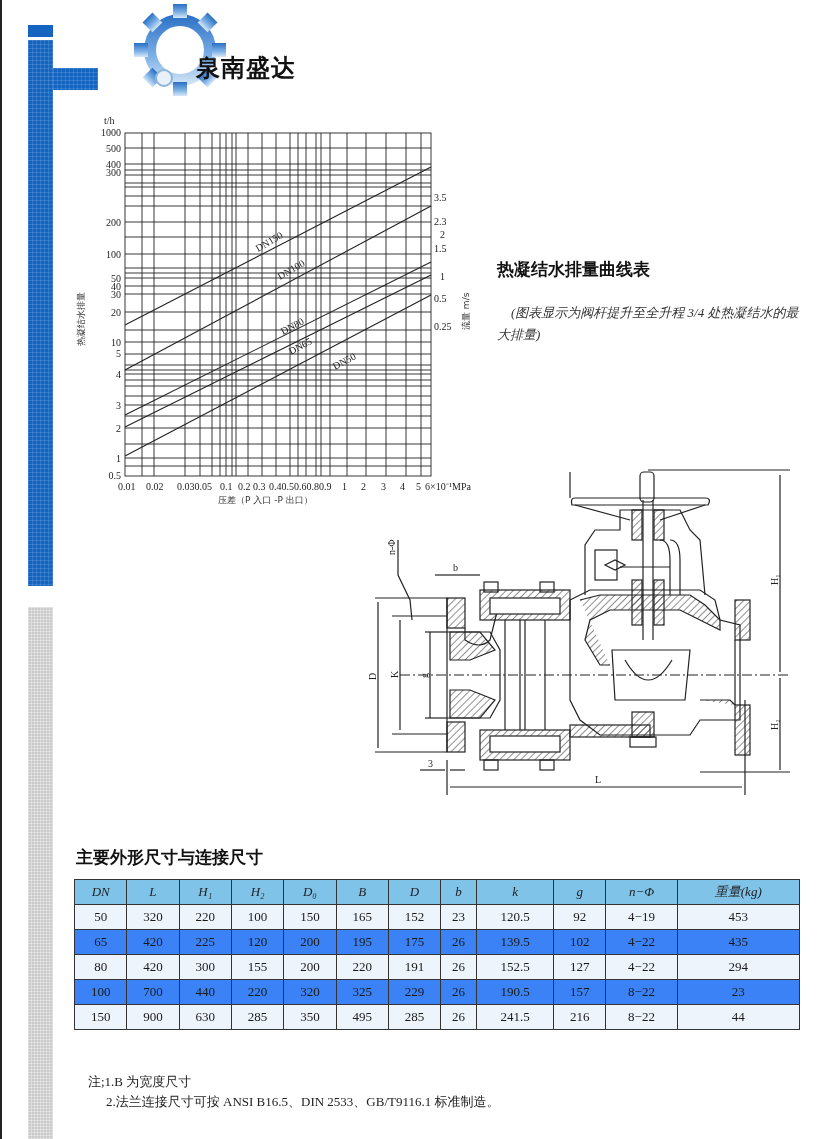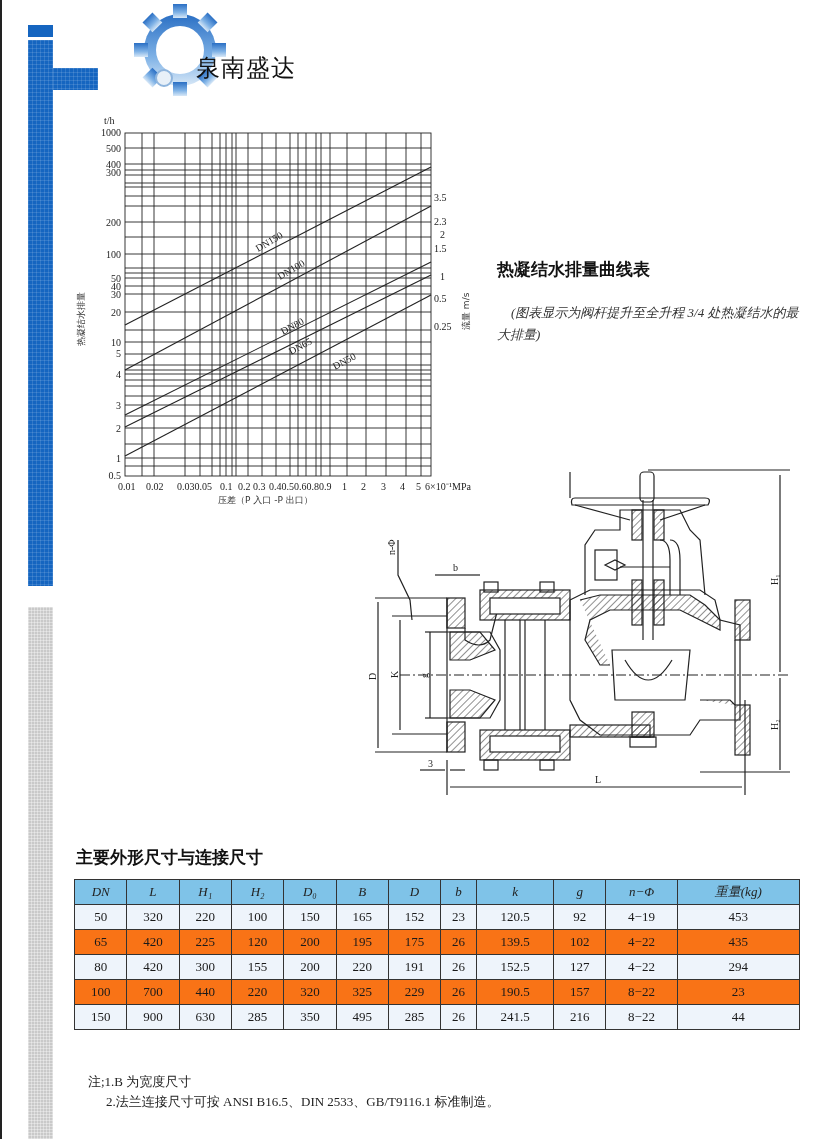--- a/index.html
+++ b/index.html
@@ -15,37 +15,37 @@
   .side-tab-blue { position: absolute; left: 53px; top: 68px; width: 45px; height: 22px;
     background-color: #1565c0;
     background-image: linear-gradient(rgba(255,255,255,0.12) 1px, transparent 1px), linear-gradient(90deg, rgba(255,255,255,0.12) 1px, transparent 1px);
     background-size: 4px 4px; }
   .side-bar-gray { position: absolute; left: 28px; top: 607px; width: 25px; height: 532px;
     background-color: #c9c9c9;
     background-image: linear-gradient(rgba(255,255,255,0.35) 1px, transparent 1px), linear-gradient(90deg, rgba(255,255,255,0.35) 1px, transparent 1px);
     background-size: 3px 3px; }
 
   .logo { position: absolute; left: 130px; top: 2px; width: 180px; height: 100px; }
-  .logo-text { position: absolute; left: 196px; top: 52px; font-family: "DejaVu Sans", sans-serif; font-weight: normal; font-size: 24px; color: #111; letter-spacing: 1px; }
+  .logo-text { position: absolute; left: 196px; top: 52px; font-family: "DejaVu Sans", sans-serif; font-weight: bold; font-size: 24px; color: #111; letter-spacing: 1px; }
 
   .chart-wrap { position: absolute; left: 70px; top: 108px; width: 430px; height: 400px; }
   .chart-svg { position: absolute; left: 0; top: 0; }
 
   .chart-title { position: absolute; left: 497px; top: 258px; font-family: "DejaVu Sans", sans-serif; font-weight: bold; font-size: 17px; color: #111; }
   .chart-note { position: absolute; left: 497px; top: 302px; width: 310px; font-size: 13px; line-height: 22px; color: #333; text-indent: 14px; font-style: italic; }
 
   .drawing { position: absolute; left: 360px; top: 462px; width: 450px; height: 340px; }
 
   .section-title { position: absolute; left: 76px; top: 846px; font-family: "DejaVu Sans", sans-serif; font-weight: bold; font-size: 17px; color: #111; }
 
   table.spec { position: absolute; left: 74px; top: 879px; width: 726px; border-collapse: collapse; font-size: 13px; }
   table.spec th, table.spec td { border: 1px solid #333; text-align: center; height: 25px; }
   table.spec th { background: #7fc3e8; font-weight: normal; color: #222; font-style: italic; }
   table.spec tr.odd td { background: #eef4fb; }
-  table.spec tr.even td { background: #f97316; }
+  table.spec tr.even td { background: #3b82f6; }
 
   .notes { position: absolute; left: 88px; top: 1072px; font-size: 13px; line-height: 20px; color: #222; }
   .notes .n2 { padding-left: 18px; text-align: center; }
 </style>
 </head>
 <body>
 
 <div class="left-rule"></div>
 <div class="side-bar-blue-top"></div>
 <div class="side-bar-blue"></div>

